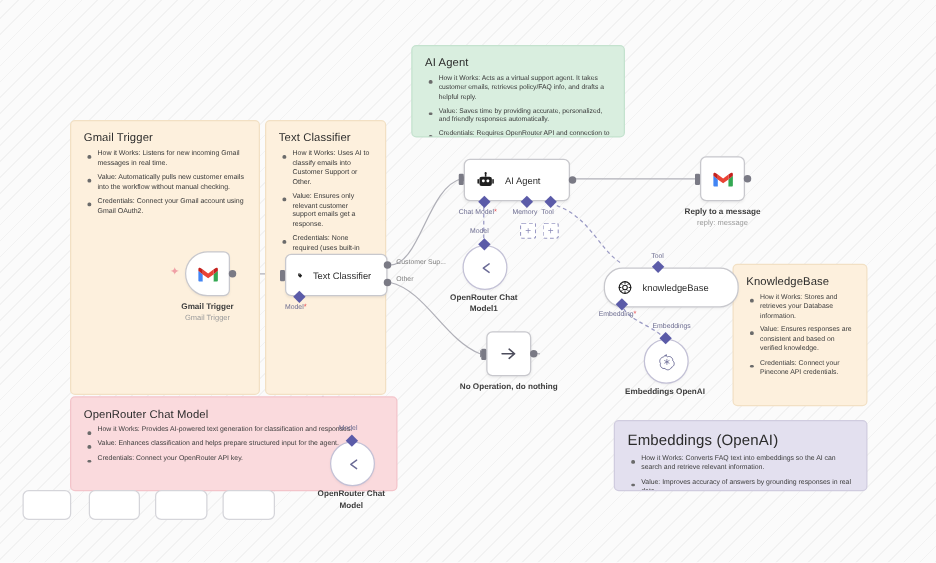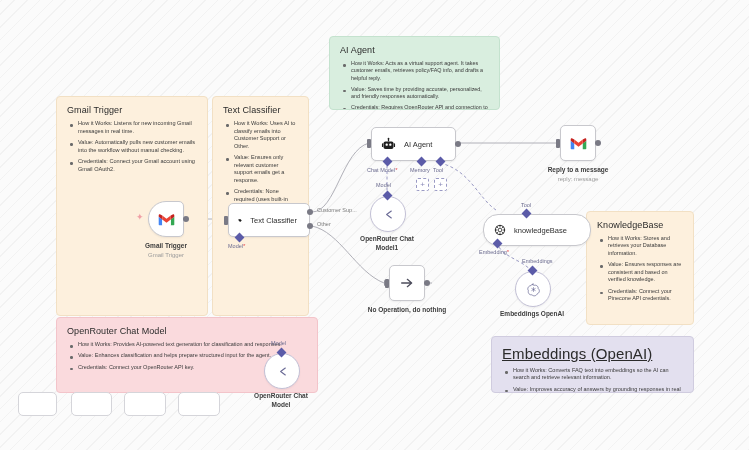--- a/index.html
+++ b/index.html
@@ -197,21 +197,21 @@
   <div class="sticky s-router" style="left:56px;top:317px;width:262px;height:76px;">
     <h3 style="font-size:9px;">OpenRouter Chat Model</h3>
     <ul>
       <li style="font-size:5.5px;">How it Works: Provides AI-powered text generation for classification and responses.</li>
       <li style="font-size:5.5px;">Value: Enhances classification and helps prepare structured input for the agent.</li>
       <li style="font-size:5.5px;">Credentials: Connect your OpenRouter API key.</li>
     </ul>
   </div>
 
   <div class="sticky s-embed" style="left:491px;top:336px;width:203px;height:57px;">
-    <h3 style="font-size:15px;text-decoration:underline;">Embeddings (OpenAI)</h3>
+    <h3 style="font-size:12px;">Embeddings (OpenAI)</h3>
     <ul>
       <li style="font-size:5.5px;">How it Works: Converts FAQ text into embeddings so the AI can search and retrieve relevant information.</li>
       <li style="font-size:5.5px;">Value: Improves accuracy of answers by grounding responses in real data.</li>
 
     </ul>
   </div>
 
   <div class="node" style="left:148px;top:201px;">
     <div class="trigger-bolt" style="left:-12px;top:12px;">✦</div>
     <div class="node-box node-trigger">

